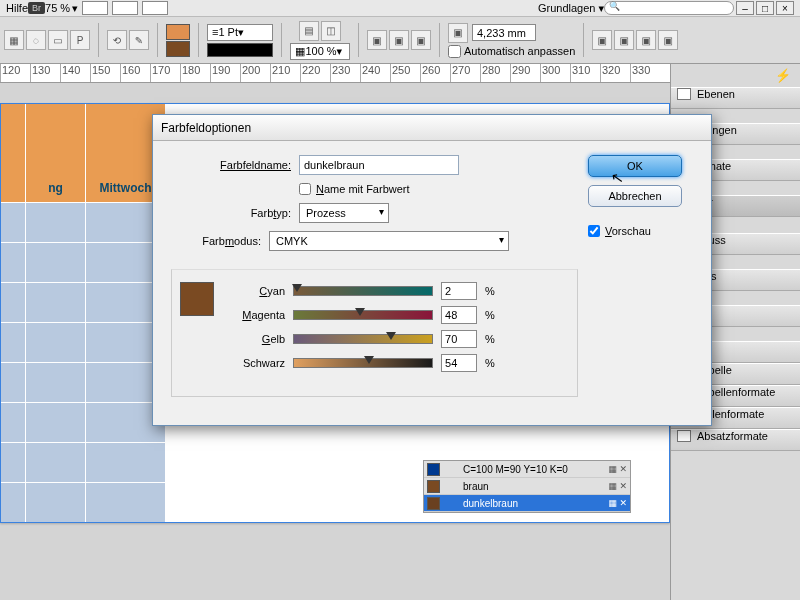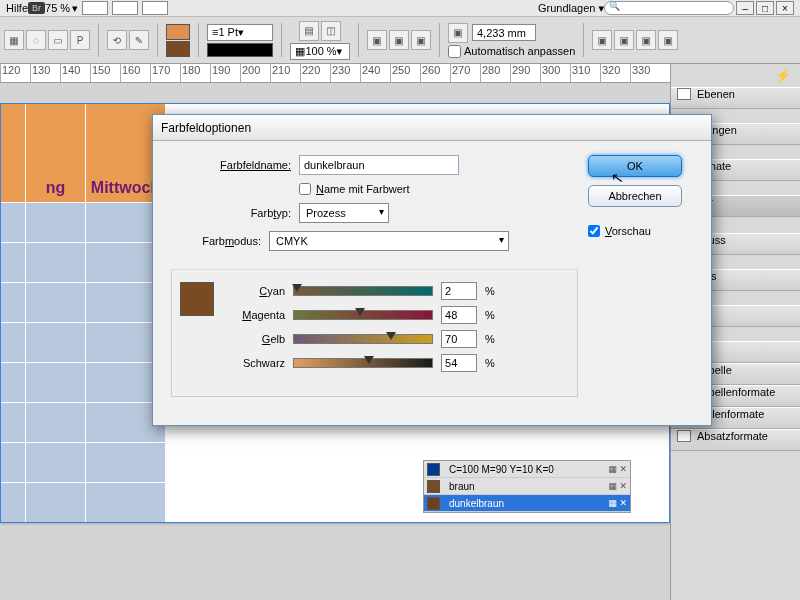--- a/index.html
+++ b/index.html
@@ -30,40 +30,40 @@
   .ruler { height:19px; background:#fff; border-bottom:1px solid #999; display:flex; overflow:hidden; font-size:8px; color:#555;}
   .ruler span{ flex:0 0 30px; border-left:1px solid #aaa; padding-left:1px;}
   .canvas { position:relative; background:#d4d4d4; height:calc(100% - 19px); padding:10px 0 0 0;}
   .page-table { background:#fff; margin:10px 0 0 0; border:1px solid #3a82e0; box-shadow:0 1px 2px rgba(0,0,0,.2);}
   .thead-row { display:flex; }
   .thead-row .cell { background:#e99c52; height:70px; border-right:1px solid #fff;}
   .thead-row .cell:first-child{width:25px;}
   .thead-row .cell:nth-child(2){width:60px;}
   .thead-row .cell:nth-child(3){width:80px;}
   .day-row { display:flex; background:#e99c52;}
-  .day-row .cell{ height:28px; display:flex; align-items:center; justify-content:center; font-weight:bold; color:#701a75; border-right:1px solid #fff; font-size:16px;}
+  .day-row .cell{ height:28px; display:flex; align-items:center; justify-content:center; font-weight:bold; color:#0c4a6e; border-right:1px solid #fff; font-size:12px;}
   .day-row .cell:first-child{width:25px;}
   .day-row .cell:nth-child(2){width:60px;}
   .day-row .cell:nth-child(3){width:80px;}
   .body-row { display:flex;}
   .body-row .cell{ background:#b8c9df; height:40px; border-right:1px solid #fff; border-top:1px solid #fff;}
   .body-row .cell:first-child{width:25px;}
   .body-row .cell:nth-child(2){width:60px;}
   .body-row .cell:nth-child(3){width:80px;}
 
   
   .panels { position:absolute; top:64px; right:0; width:130px; bottom:0; background:#d9d9d9; border-left:1px solid #999; }
   .panel-head{ height:22px; background:linear-gradient(#e6e6e6,#d0d0d0); border-top:1px solid #fff; border-bottom:1px solid #aaa; display:flex; align-items:flex-start; padding:0 6px; gap:6px; font-size:10px;}
   .panel-head.sel{background:linear-gradient(#cfcfcf,#bcbcbc);}
   .panel-icon{width:14px;height:12px;border:1px solid #777;display:inline-block;background:#fff;}
   .panel-bolt{ text-align:right; padding:4px 8px; font-size:13px; }
 
   
   .swatch-list { position:absolute; left:423px; top:460px; width:208px; background:#e0e0e0; border:1px solid #999; }
-  .swatch-list .row{display:flex; align-items:center; height:17px; padding:0 3px; gap:9px; border-bottom:1px solid #ccc;}
+  .swatch-list .row{display:flex; align-items:center; height:17px; padding:0 3px; gap:23px; border-bottom:1px solid #ccc;}
   .swatch-list .row.sel{ background:#2b74d8; color:#fff;}
   .swatch-list .sw{width:13px;height:13px;border:1px solid #555;}
   .swatch-list .nm{flex:1; font-size:10px;}
   .swatch-list .ic{font-size:9px;color:#555;}
   .swatch-list .row.sel .ic{color:#fff;}
   .dialog { position:absolute; left:152px; top:114px; width:560px; background:#f0f0f0; border:1px solid #6a8fb5; box-shadow:2px 4px 14px rgba(0,0,0,.5);}
   .dlg-title{ height:26px; background:linear-gradient(#fdfdfd,#e4e4e4); display:flex; align-items:center; padding:8px 8px; font-size:12px; border-bottom:1px solid #b0b0b0;}
   .dlg-body{ padding:14px 13px 28px 18px; display:flex; gap:10px;}
   .dlg-left{ flex:1; }
   .dlg-right{ width:110px; display:flex; flex-direction:column; gap:8px; align-items:flex-start;}

